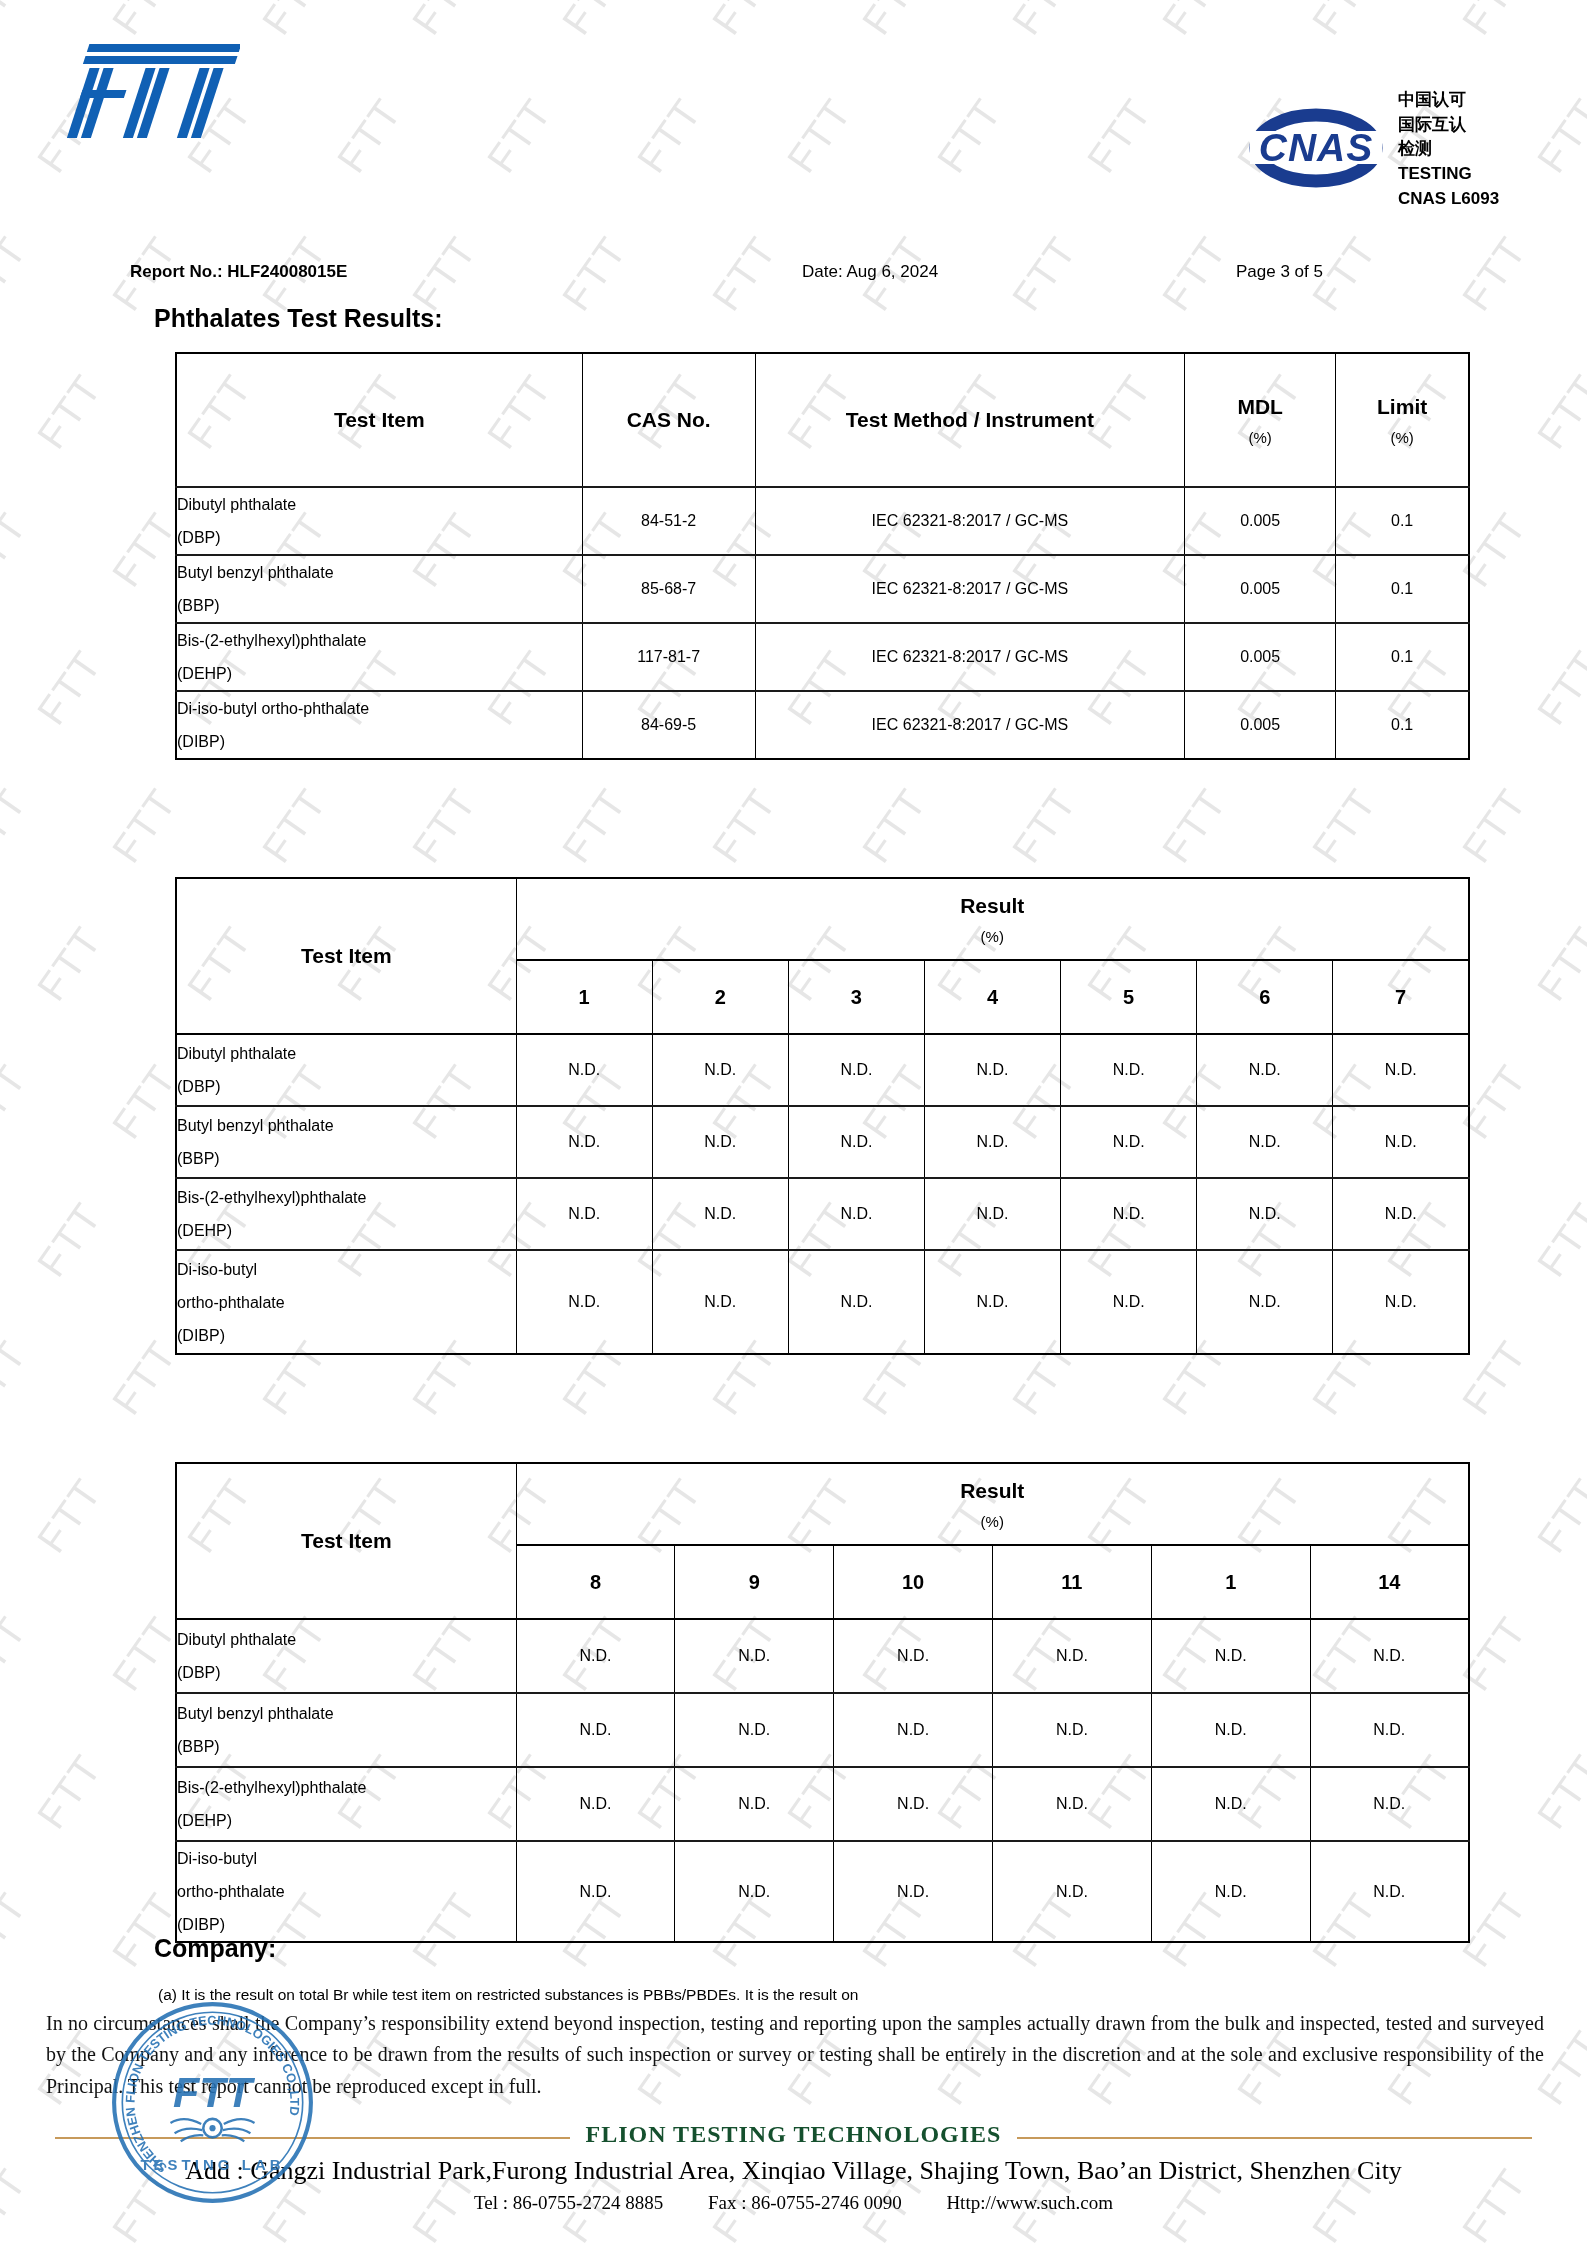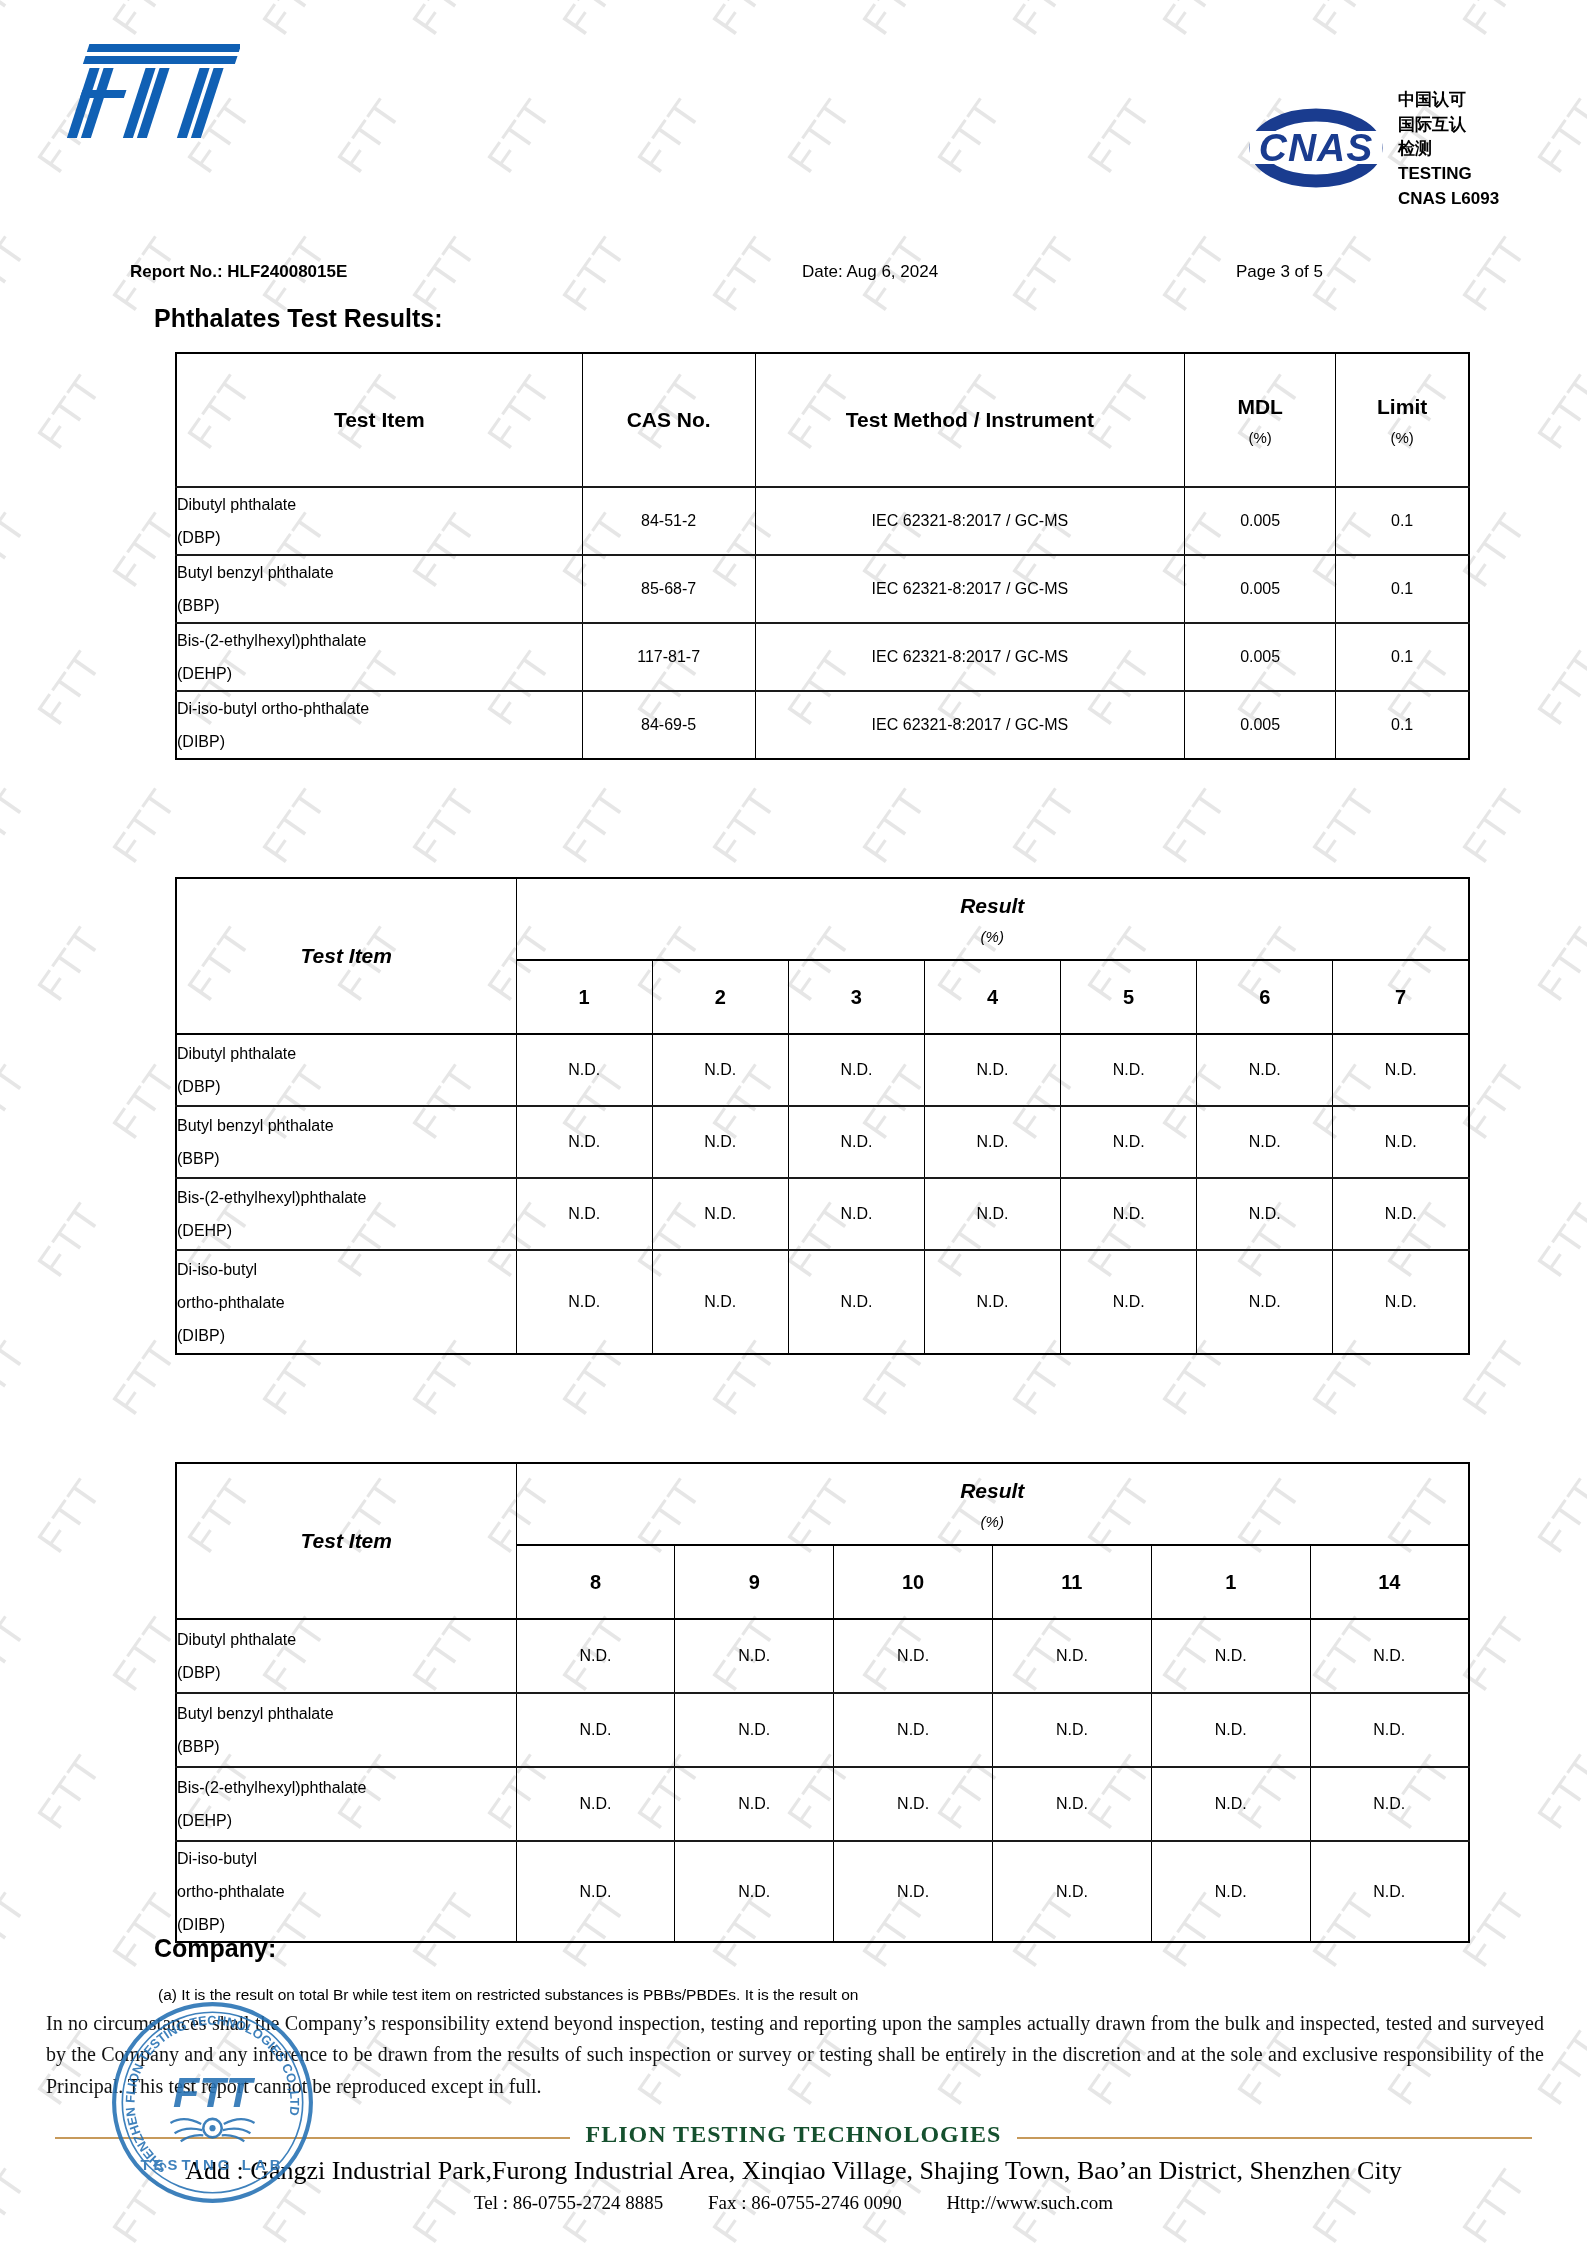--- a/index.html
+++ b/index.html
@@ -30,21 +30,21 @@
   .head-main{font-size:21px;font-weight:bold;}
   .head-unit{font-size:15px;font-weight:normal;margin-top:10px;}
   .num-head{font-size:20px;font-weight:bold;}
   .item-cell{text-align:left;padding-left:12px;}
   .item-line{font-size:16px;line-height:33px;}
   .val-cell{text-align:center;font-size:16px;}
   #method-table{left:175px;top:352px;width:1295px;}
   #method-table thead th{height:132px;}
   #result-table-1{left:175px;top:877px;width:1295px;}
   #result-table-2{left:175px;top:1462px;width:1295px;}
-  .rt thead tr.band th{height:80px;font-style:italic;}
+  .rt thead tr.band th{height:80px;}
   .rt thead tr.nums th{height:72px;border-bottom:2px solid #000;}
   
   .remark-title{position:absolute;left:154px;top:1934px;font-size:25px;font-weight:bold;}
   .remark-text{position:absolute;left:158px;top:1986px;font-size:15.5px;}
   .disclaimer{position:absolute;left:46px;top:2008px;width:1498px;
       font-family:"Liberation Serif",serif;font-size:20px;line-height:1.57;text-align:justify;color:#111;}
   
   .footer-rule{position:absolute;left:55px;width:1477px;top:2137px;height:2px;background:#c79a5b;}
   .footer-company{position:absolute;left:0;right:0;top:2121px;text-align:center;}
   .footer-company span{background:#fff;padding:0 16px;font-family:"Liberation Serif",serif;

